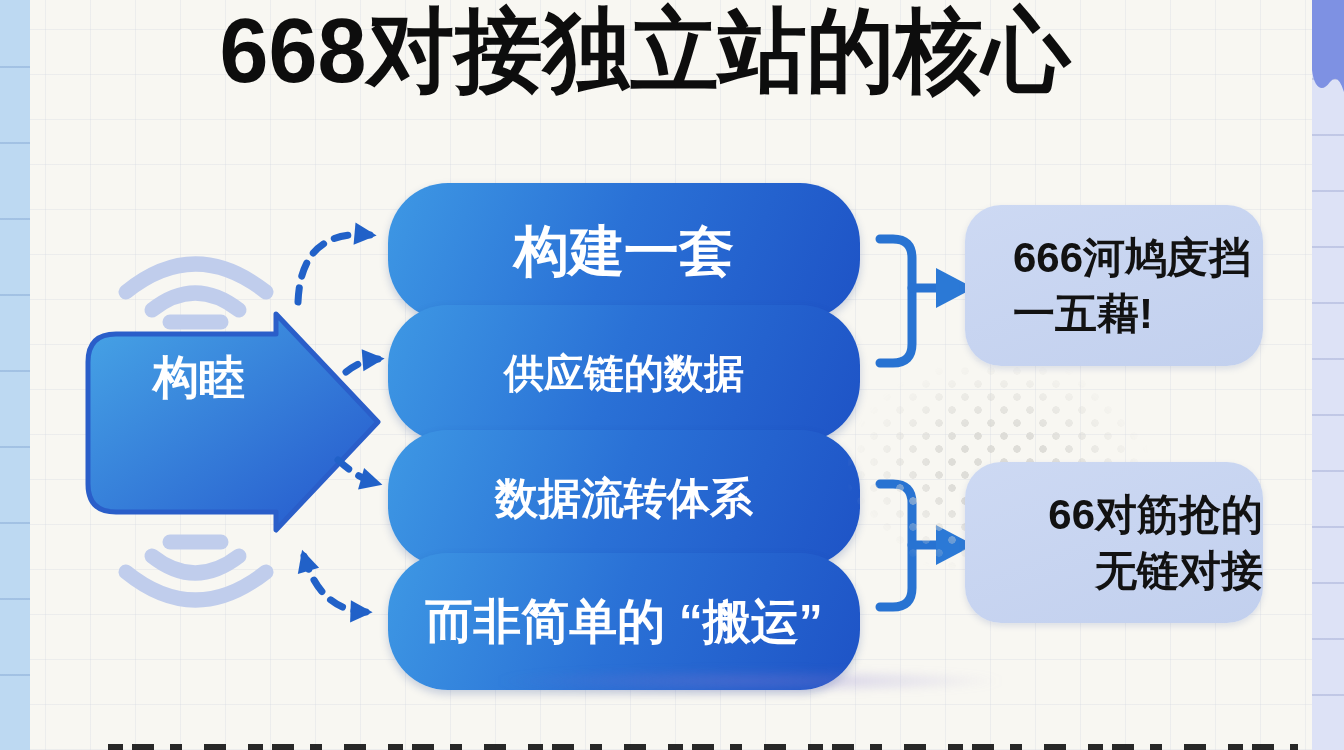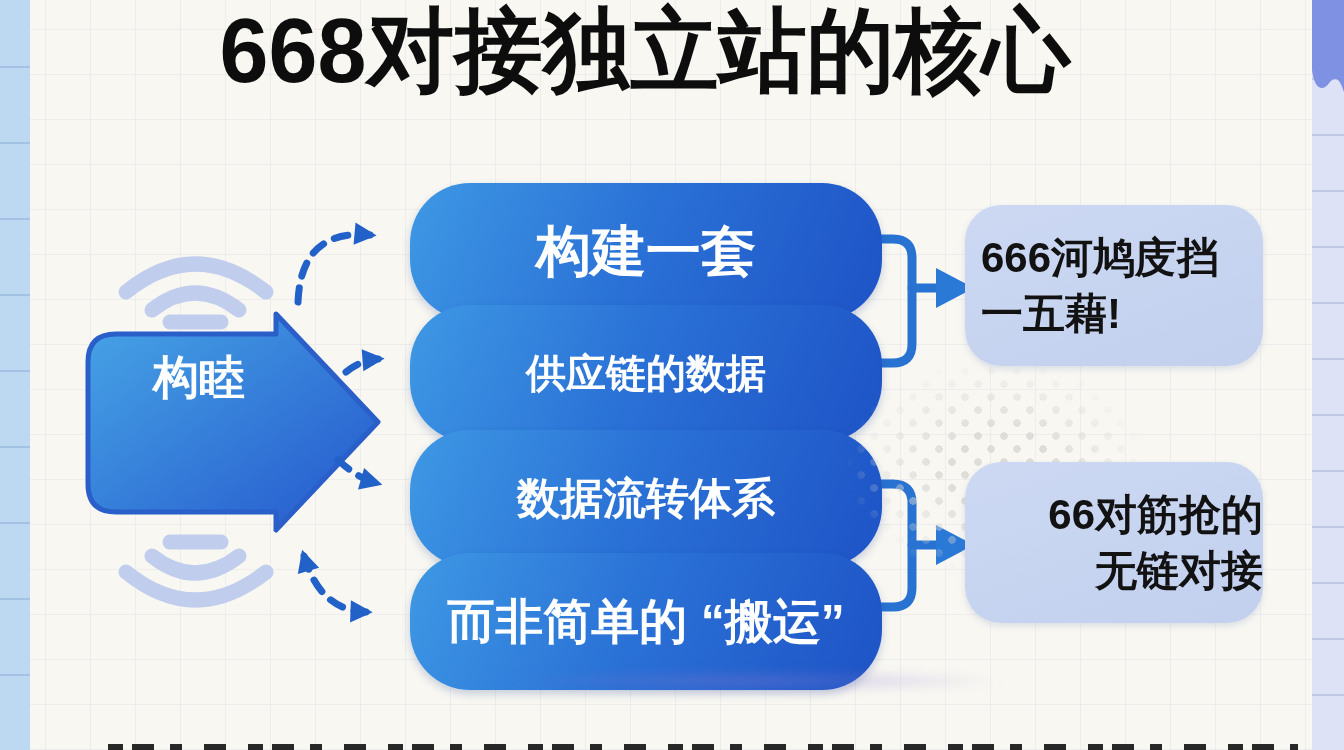--- a/index.html
+++ b/index.html
@@ -18,33 +18,33 @@
     background-image:repeating-linear-gradient(0deg, transparent 0 54px, rgba(150,160,205,0.4) 54px 56px);}
   .wave{position:absolute;right:0;top:0;width:32px;height:110px;}
   
   .title{position:absolute;left:150px;top:0px;width:990px;text-align:center;
     font-size:88px;font-weight:900;color:#0d0d0d;letter-spacing:0px;line-height:1.12;
     transform:scaleY(1.04);transform-origin:top;}
   
   .arrow-label{position:absolute;left:104px;top:348px;width:190px;text-align:center;
     color:#fff;font-size:46px;font-weight:800;line-height:1.28;}
   
-  .pill{position:absolute;left:410px;width:472px;height:137px;border-radius:60px;
+  .pill{position:absolute;left:388px;width:472px;height:137px;border-radius:60px;
     background:linear-gradient(112deg,#3e98e4 0%,#2a71d6 48%,#1e53c6 100%);
     display:flex;align-items:center;justify-content:center;
     color:#ffffff;font-weight:800;box-shadow:0 4px 8px rgba(25,60,140,0.22);}
   .pill-1{top:183px;font-size:55px;}
   .pill-2{top:305px;font-size:40px;}
   .pill-3{top:430px;font-size:43px;}
   .pill-4{top:553px;font-size:48px;}
   
   .rbox{position:absolute;left:965px;width:298px;height:161px;border-radius:36px;
     background:linear-gradient(160deg,#cdd9f3 0%,#c2d0ee 100%);
     color:#121212;font-weight:800;font-size:42px;line-height:1.33;
-    padding:25px 0 0 16px;box-sizing:border-box;box-shadow:0 3px 6px rgba(90,110,170,0.18);}
+    padding:25px 0 0 48px;box-sizing:border-box;box-shadow:0 3px 6px rgba(90,110,170,0.18);}
   .rbox-1{top:205px;}
   .rbox-2{top:462px;text-align:right;}
   
   .dots{position:absolute;left:848px;top:358px;width:300px;height:220px;opacity:0.85;
     background-image:
       radial-gradient(circle,#dad9d4 3.5px,transparent 4px),
       radial-gradient(circle,#dad9d4 3.5px,transparent 4px);
     background-size:26px 26px,26px 26px;background-position:0 0,13px 13px;
     -webkit-mask-image:radial-gradient(ellipse at center,#000 25%,transparent 72%);
             mask-image:radial-gradient(ellipse at center,#000 25%,transparent 72%);}

